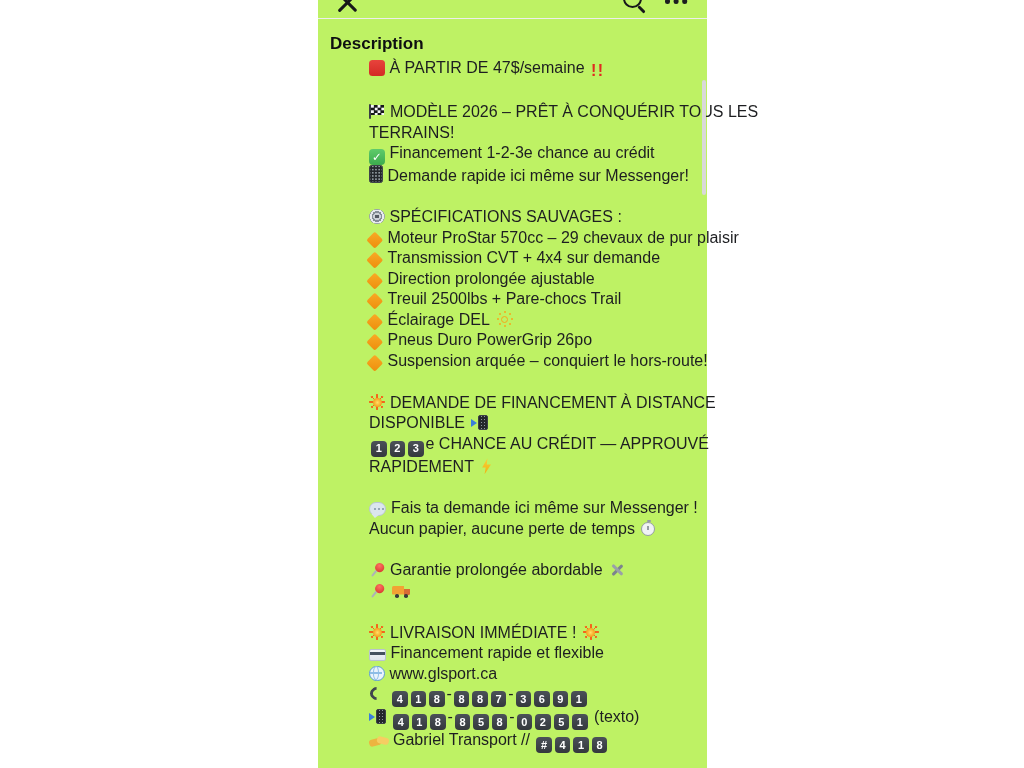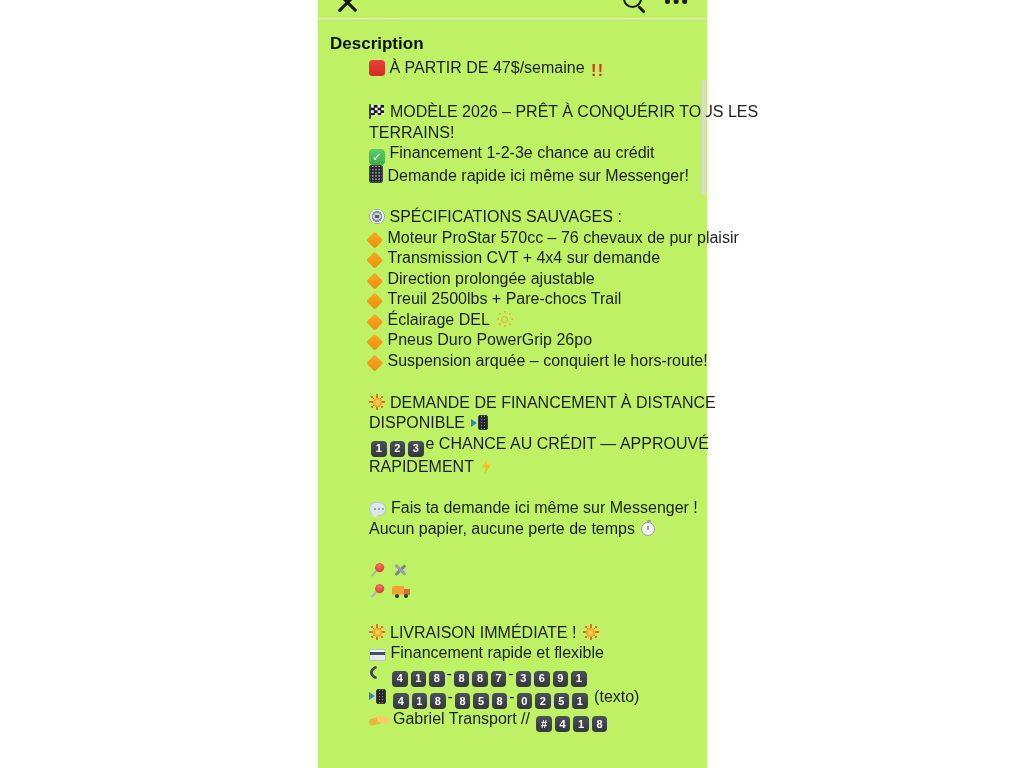--- a/index.html
+++ b/index.html
@@ -157,21 +157,21 @@
           <div class="line"><span class="emo e-red-square"></span><span class="txt">À PARTIR DE 47$/semaine </span><span class="emo e-bangbang"></span></div>
         </div>
         <div class="group">
           <div class="line"><span class="emo e-checkered-flag"></span><span class="txt">MODÈLE 2026 – PRÊT À CONQUÉRIR TOUS LES</span></div>
           <div class="line"><span class="txt">TERRAINS!</span></div>
           <div class="line"><span class="emo e-check-green"></span><span class="txt">Financement 1-2-3e chance au crédit</span></div>
           <div class="line"><span class="emo e-mobile-phone"></span><span class="txt">Demande rapide ici même sur Messenger!</span></div>
         </div>
         <div class="group">
           <div class="line"><span class="emo e-gear"></span><span class="txt">SPÉCIFICATIONS SAUVAGES :</span></div>
-          <div class="line"><span class="emo e-orange-diamond"></span><span class="txt">Moteur ProStar 570cc – 76 chevaux de pur plaisir</span></div>
+          <div class="line"><span class="emo e-orange-diamond"></span><span class="txt">Moteur ProStar 570cc – 29 chevaux de pur plaisir</span></div>
           <div class="line"><span class="emo e-orange-diamond"></span><span class="txt">Transmission CVT + 4x4 sur demande</span></div>
           <div class="line"><span class="emo e-orange-diamond"></span><span class="txt">Direction prolongée ajustable</span></div>
           <div class="line"><span class="emo e-orange-diamond"></span><span class="txt">Treuil 2500lbs + Pare-chocs Trail</span></div>
           <div class="line"><span class="emo e-orange-diamond"></span><span class="txt">Éclairage DEL </span><span class="emo e-sun"></span></div>
           <div class="line"><span class="emo e-orange-diamond"></span><span class="txt">Pneus Duro PowerGrip 26po</span></div>
           <div class="line"><span class="emo e-orange-diamond"></span><span class="txt">Suspension arquée – conquiert le hors-route!</span></div>
         </div>
         <div class="group">
           <div class="line"><span class="emo e-collision"></span><span class="txt">DEMANDE DE FINANCEMENT À DISTANCE</span></div>
           <div class="line"><span class="txt">DISPONIBLE </span><span class="emo e-phone-arrow"></span></div>
@@ -180,26 +180,27 @@
               <span class="key">2</span>
               <span class="key">3</span>
             </span><span class="txt">e CHANCE AU CRÉDIT — APPROUVÉ</span></div>
           <div class="line"><span class="txt">RAPIDEMENT </span><span class="emo e-lightning"></span></div>
         </div>
         <div class="group">
           <div class="line"><span class="emo e-speech-bubble"></span><span class="txt">Fais ta demande ici même sur Messenger !</span></div>
           <div class="line"><span class="txt">Aucun papier, aucune perte de temps </span><span class="emo e-stopwatch"></span></div>
         </div>
         <div class="group">
-          <div class="line"><span class="emo e-pushpin"></span><span class="emo e-tools"></span></div>
+          <div class="line"><span class="emo e-pushpin"></span><span class="txt">Garantie prolongée abordable </span><span class="emo e-tools"></span></div>
           <div class="line"><span class="emo e-pushpin"></span><span class="emo e-truck"></span></div>
         </div>
         <div class="group">
           <div class="line"><span class="emo e-collision"></span><span class="txt">LIVRAISON IMMÉDIATE ! </span><span class="emo e-collision"></span></div>
           <div class="line"><span class="emo e-credit-card"></span><span class="txt">Financement rapide et flexible</span></div>
+          <div class="line"><span class="emo e-globe"></span><span class="txt">www.glsport.ca</span></div>
           <div class="line"><span class="emo e-phone-receiver"></span><span class="keys">
               <span class="key">4</span>
               <span class="key">1</span>
               <span class="key">8</span>
             </span><span class="txt">-</span><span class="keys">
               <span class="key">8</span>
               <span class="key">8</span>
               <span class="key">7</span>
             </span><span class="txt">-</span><span class="keys">
               <span class="key">3</span>

